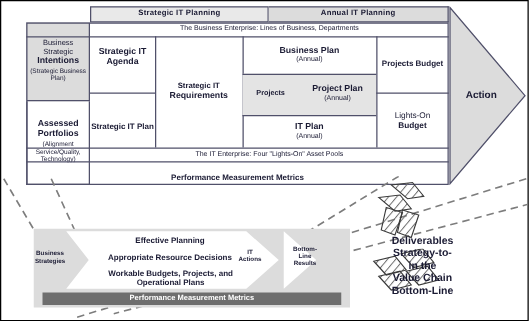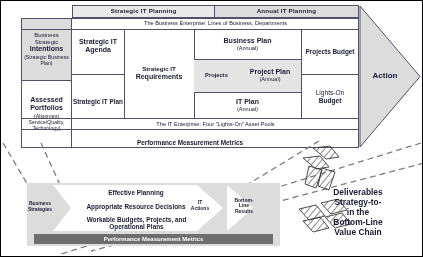--- a/index.html
+++ b/index.html
@@ -51,21 +51,21 @@
   #botpanel{left:26px;top:182px;width:253px;height:63px;background:#dcdcdc;}
   #botarrow{position:absolute;left:26px;top:182px;width:253px;height:50px;}
   #bot-ep{left:60px;top:185px;width:150px;height:14px;font-size:6.4px;font-weight:bold;}
   #bot-ard{left:50px;top:199px;width:170px;height:14px;font-size:6.4px;font-weight:bold;}
   #bot-wb{left:48px;top:212px;width:175px;height:20px;font-size:6.4px;font-weight:bold;}
   #bot-pmm{left:33px;top:233px;width:239px;height:10px;background:#6e6e6e;color:#fff;
            font-size:6px;font-weight:bold;}
   #lbl-bizstrat{left:22px;top:197px;width:34px;height:18px;font-size:5px;font-weight:bold;}
   #lbl-itact{left:183px;top:197px;width:32px;height:16px;font-size:5px;font-weight:bold;}
   #lbl-blr{left:228px;top:194px;width:30px;height:22px;font-size:5px;font-weight:bold;}
-  #deliv{left:318px;top:178px;width:78px;height:66px;font-size:8.4px;font-weight:bold;
+  #deliv{left:298px;top:178px;width:78px;height:66px;font-size:8.4px;font-weight:bold;
          line-height:1.2;text-align:center;}
 </style>
 </head>
 <body>
 
 <div id="frame">
 
   <div id="topwrap">
 
     <div class="abs ctr hdrbar" id="hdr-strategic">
@@ -251,18 +251,18 @@
       <polygon points="24,4 41,0 50,11 34,15"></polygon>
       <polygon points="28,18 45,14 54,25 38,29"></polygon>
     </g>
   </svg>
 
   <div class="abs ctr" id="deliv">
     <div>
       <div>Deliverables</div>
       <div>Strategy-to-</div>
       <div>in the</div>
+      <div>Value Chain</div>
       <div>Bottom-Line</div>
-      <div>Value Chain</div>
     </div>
   </div>
 
 </div>
 
 </body></html>

